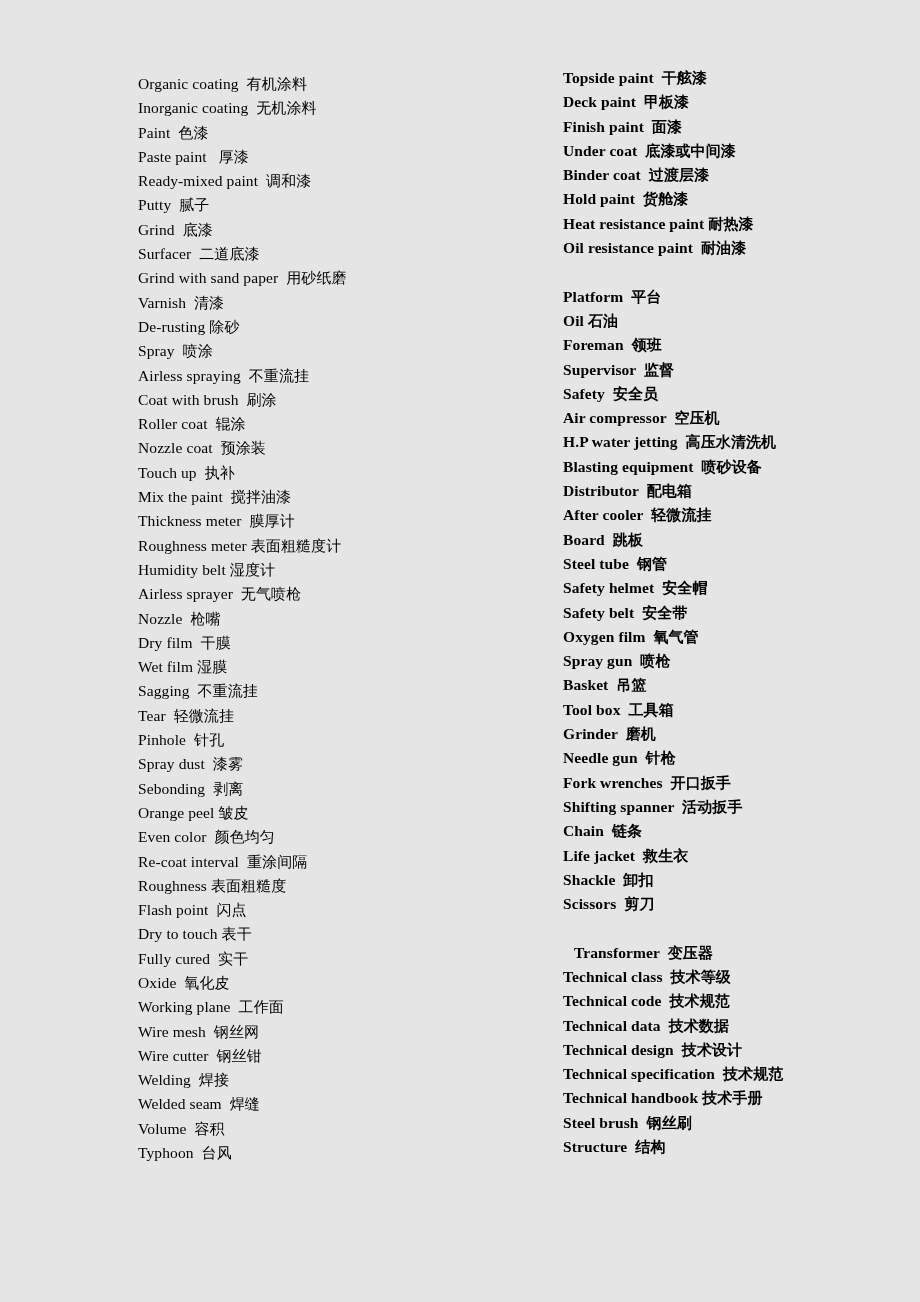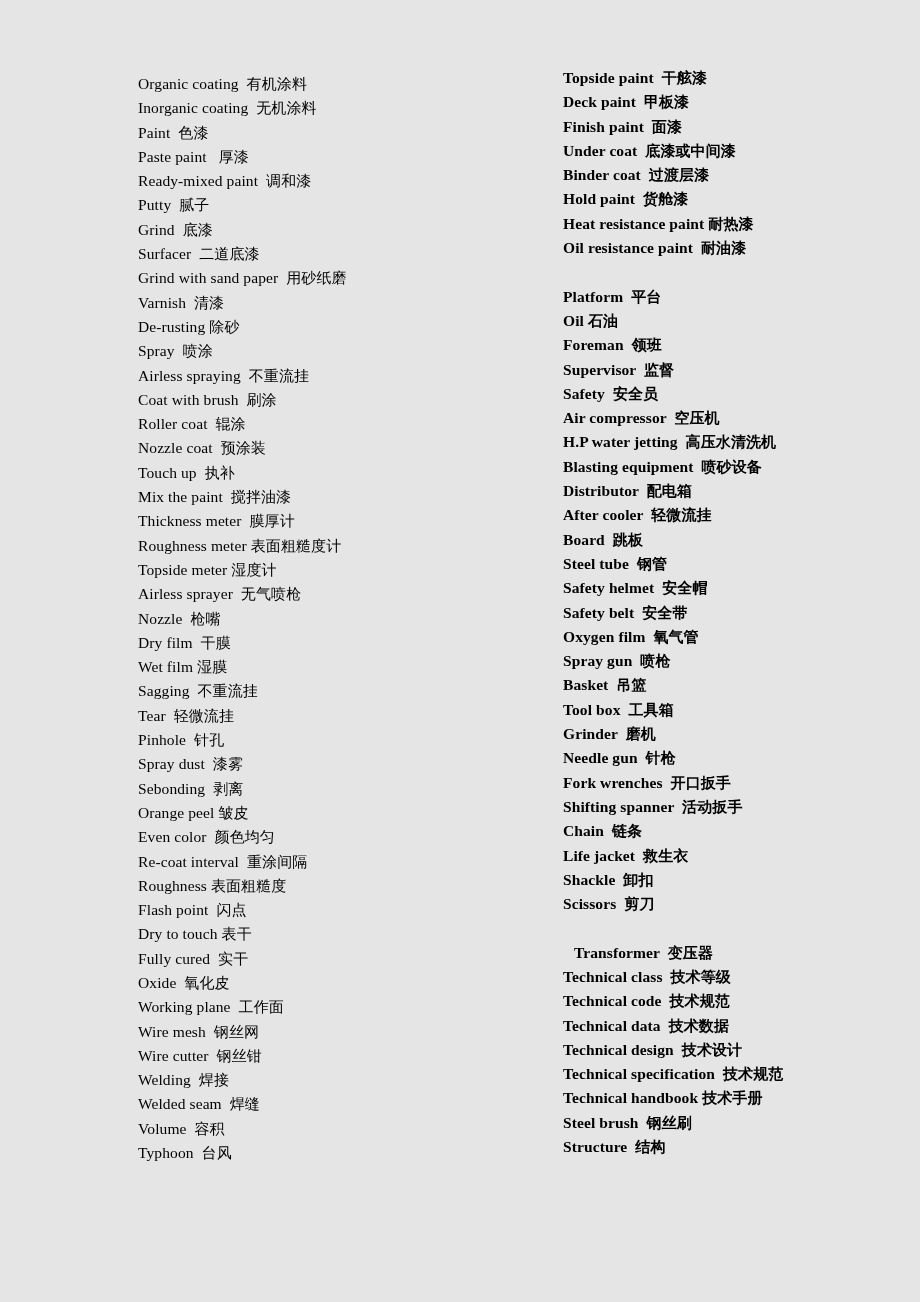--- a/index.html
+++ b/index.html
@@ -62,21 +62,21 @@
       <div class="entry"><span class="en">De-rusting</span><span> </span><span class="cn">除砂</span></div>
       <div class="entry"><span class="en">Spray</span><span>  </span><span class="cn">喷涂</span></div>
       <div class="entry"><span class="en">Airless spraying</span><span>  </span><span class="cn">不重流挂</span></div>
       <div class="entry"><span class="en">Coat with brush</span><span>  </span><span class="cn">刷涂</span></div>
       <div class="entry"><span class="en">Roller coat</span><span>  </span><span class="cn">辊涂</span></div>
       <div class="entry"><span class="en">Nozzle coat</span><span>  </span><span class="cn">预涂装</span></div>
       <div class="entry"><span class="en">Touch up</span><span>  </span><span class="cn">执补</span></div>
       <div class="entry"><span class="en">Mix the paint</span><span>  </span><span class="cn">搅拌油漆</span></div>
       <div class="entry"><span class="en">Thickness meter</span><span>  </span><span class="cn">膜厚计</span></div>
       <div class="entry"><span class="en">Roughness meter</span><span> </span><span class="cn">表面粗糙度计</span></div>
-      <div class="entry"><span class="en">Topside meter</span><span> </span><span class="cn">湿度计</span></div>
+      <div class="entry"><span class="en">Humidity belt</span><span> </span><span class="cn">湿度计</span></div>
       <div class="entry"><span class="en">Airless sprayer</span><span>  </span><span class="cn">无气喷枪</span></div>
       <div class="entry"><span class="en">Nozzle</span><span>  </span><span class="cn">枪嘴</span></div>
       <div class="entry"><span class="en">Dry film</span><span>  </span><span class="cn">干膜</span></div>
       <div class="entry"><span class="en">Wet film</span><span> </span><span class="cn">湿膜</span></div>
       <div class="entry"><span class="en">Sagging</span><span>  </span><span class="cn">不重流挂</span></div>
       <div class="entry"><span class="en">Tear</span><span>  </span><span class="cn">轻微流挂</span></div>
       <div class="entry"><span class="en">Pinhole</span><span>  </span><span class="cn">针孔</span></div>
       <div class="entry"><span class="en">Spray dust</span><span>  </span><span class="cn">漆雾</span></div>
       <div class="entry"><span class="en">Sebonding</span><span>  </span><span class="cn">剥离</span></div>
       <div class="entry"><span class="en">Orange peel</span><span> </span><span class="cn">皱皮</span></div>

